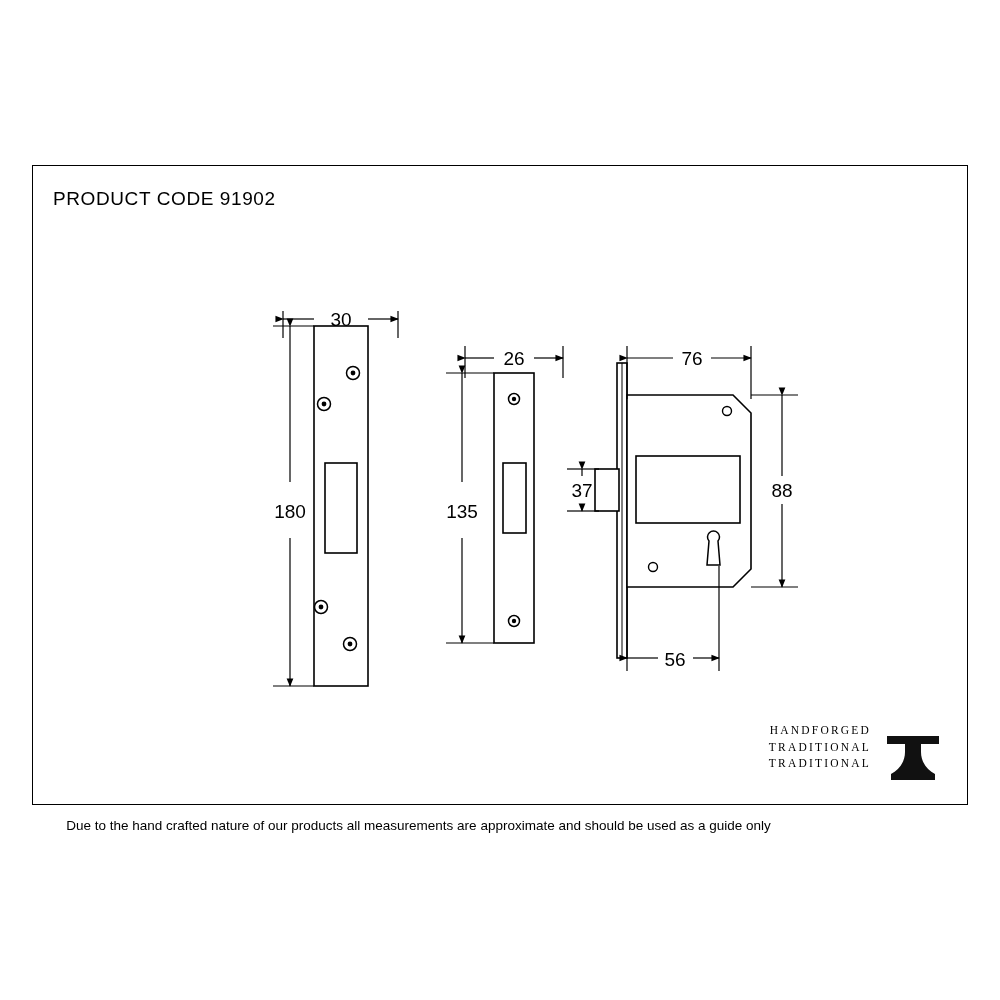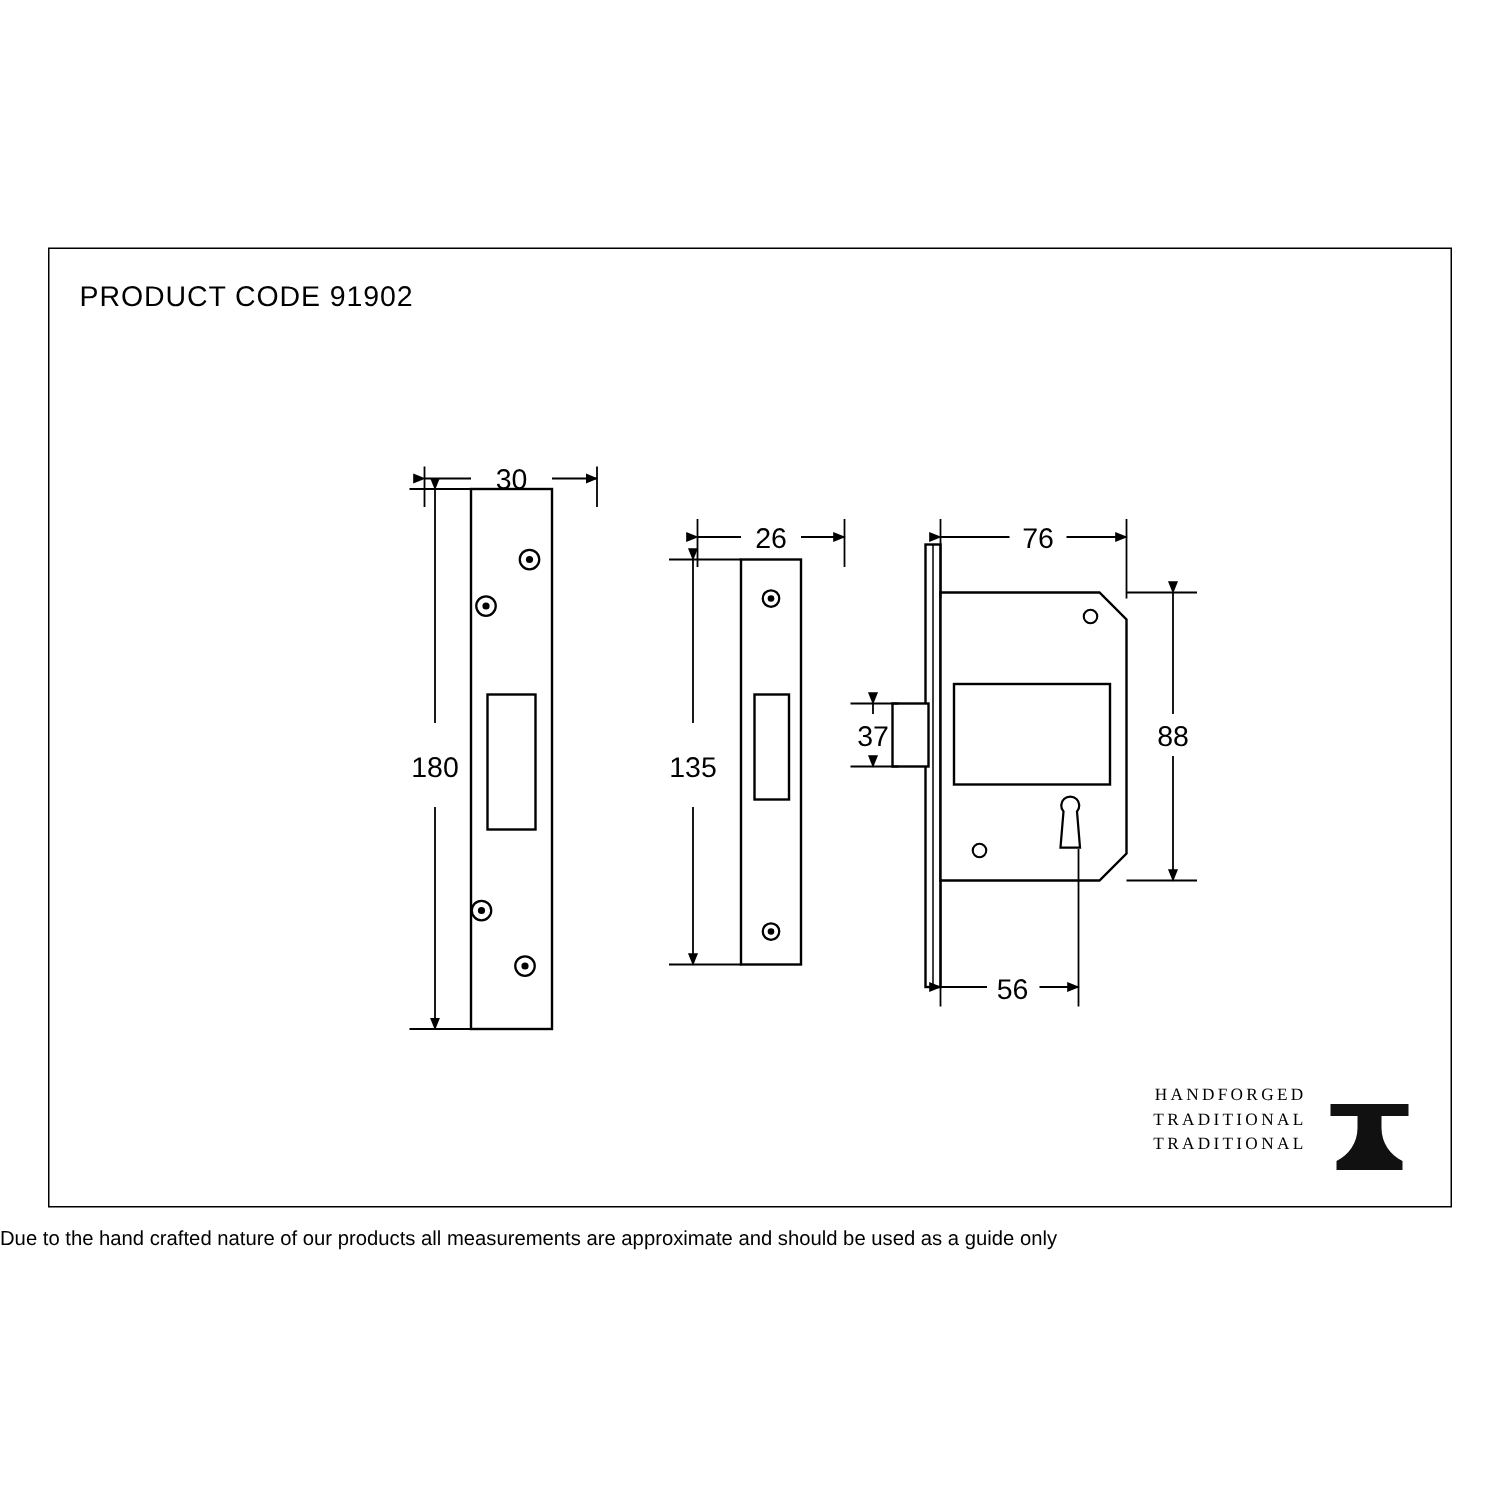--- a/index.html
+++ b/index.html
@@ -37,20 +37,21 @@
   #drawing {
     position: absolute;
     left: 0;
     top: 0;
   }
   #footer-note {
     position: absolute;
     left: 0;
     top: 818px;
     width: 837px;
+    text-align: center;
     font-size: 13.5px;
     color: #000;
   }
   
   #brand {
     position: absolute;
     right: 22px;
     bottom: 18px;
     display: flex;
     align-items: flex-start;

